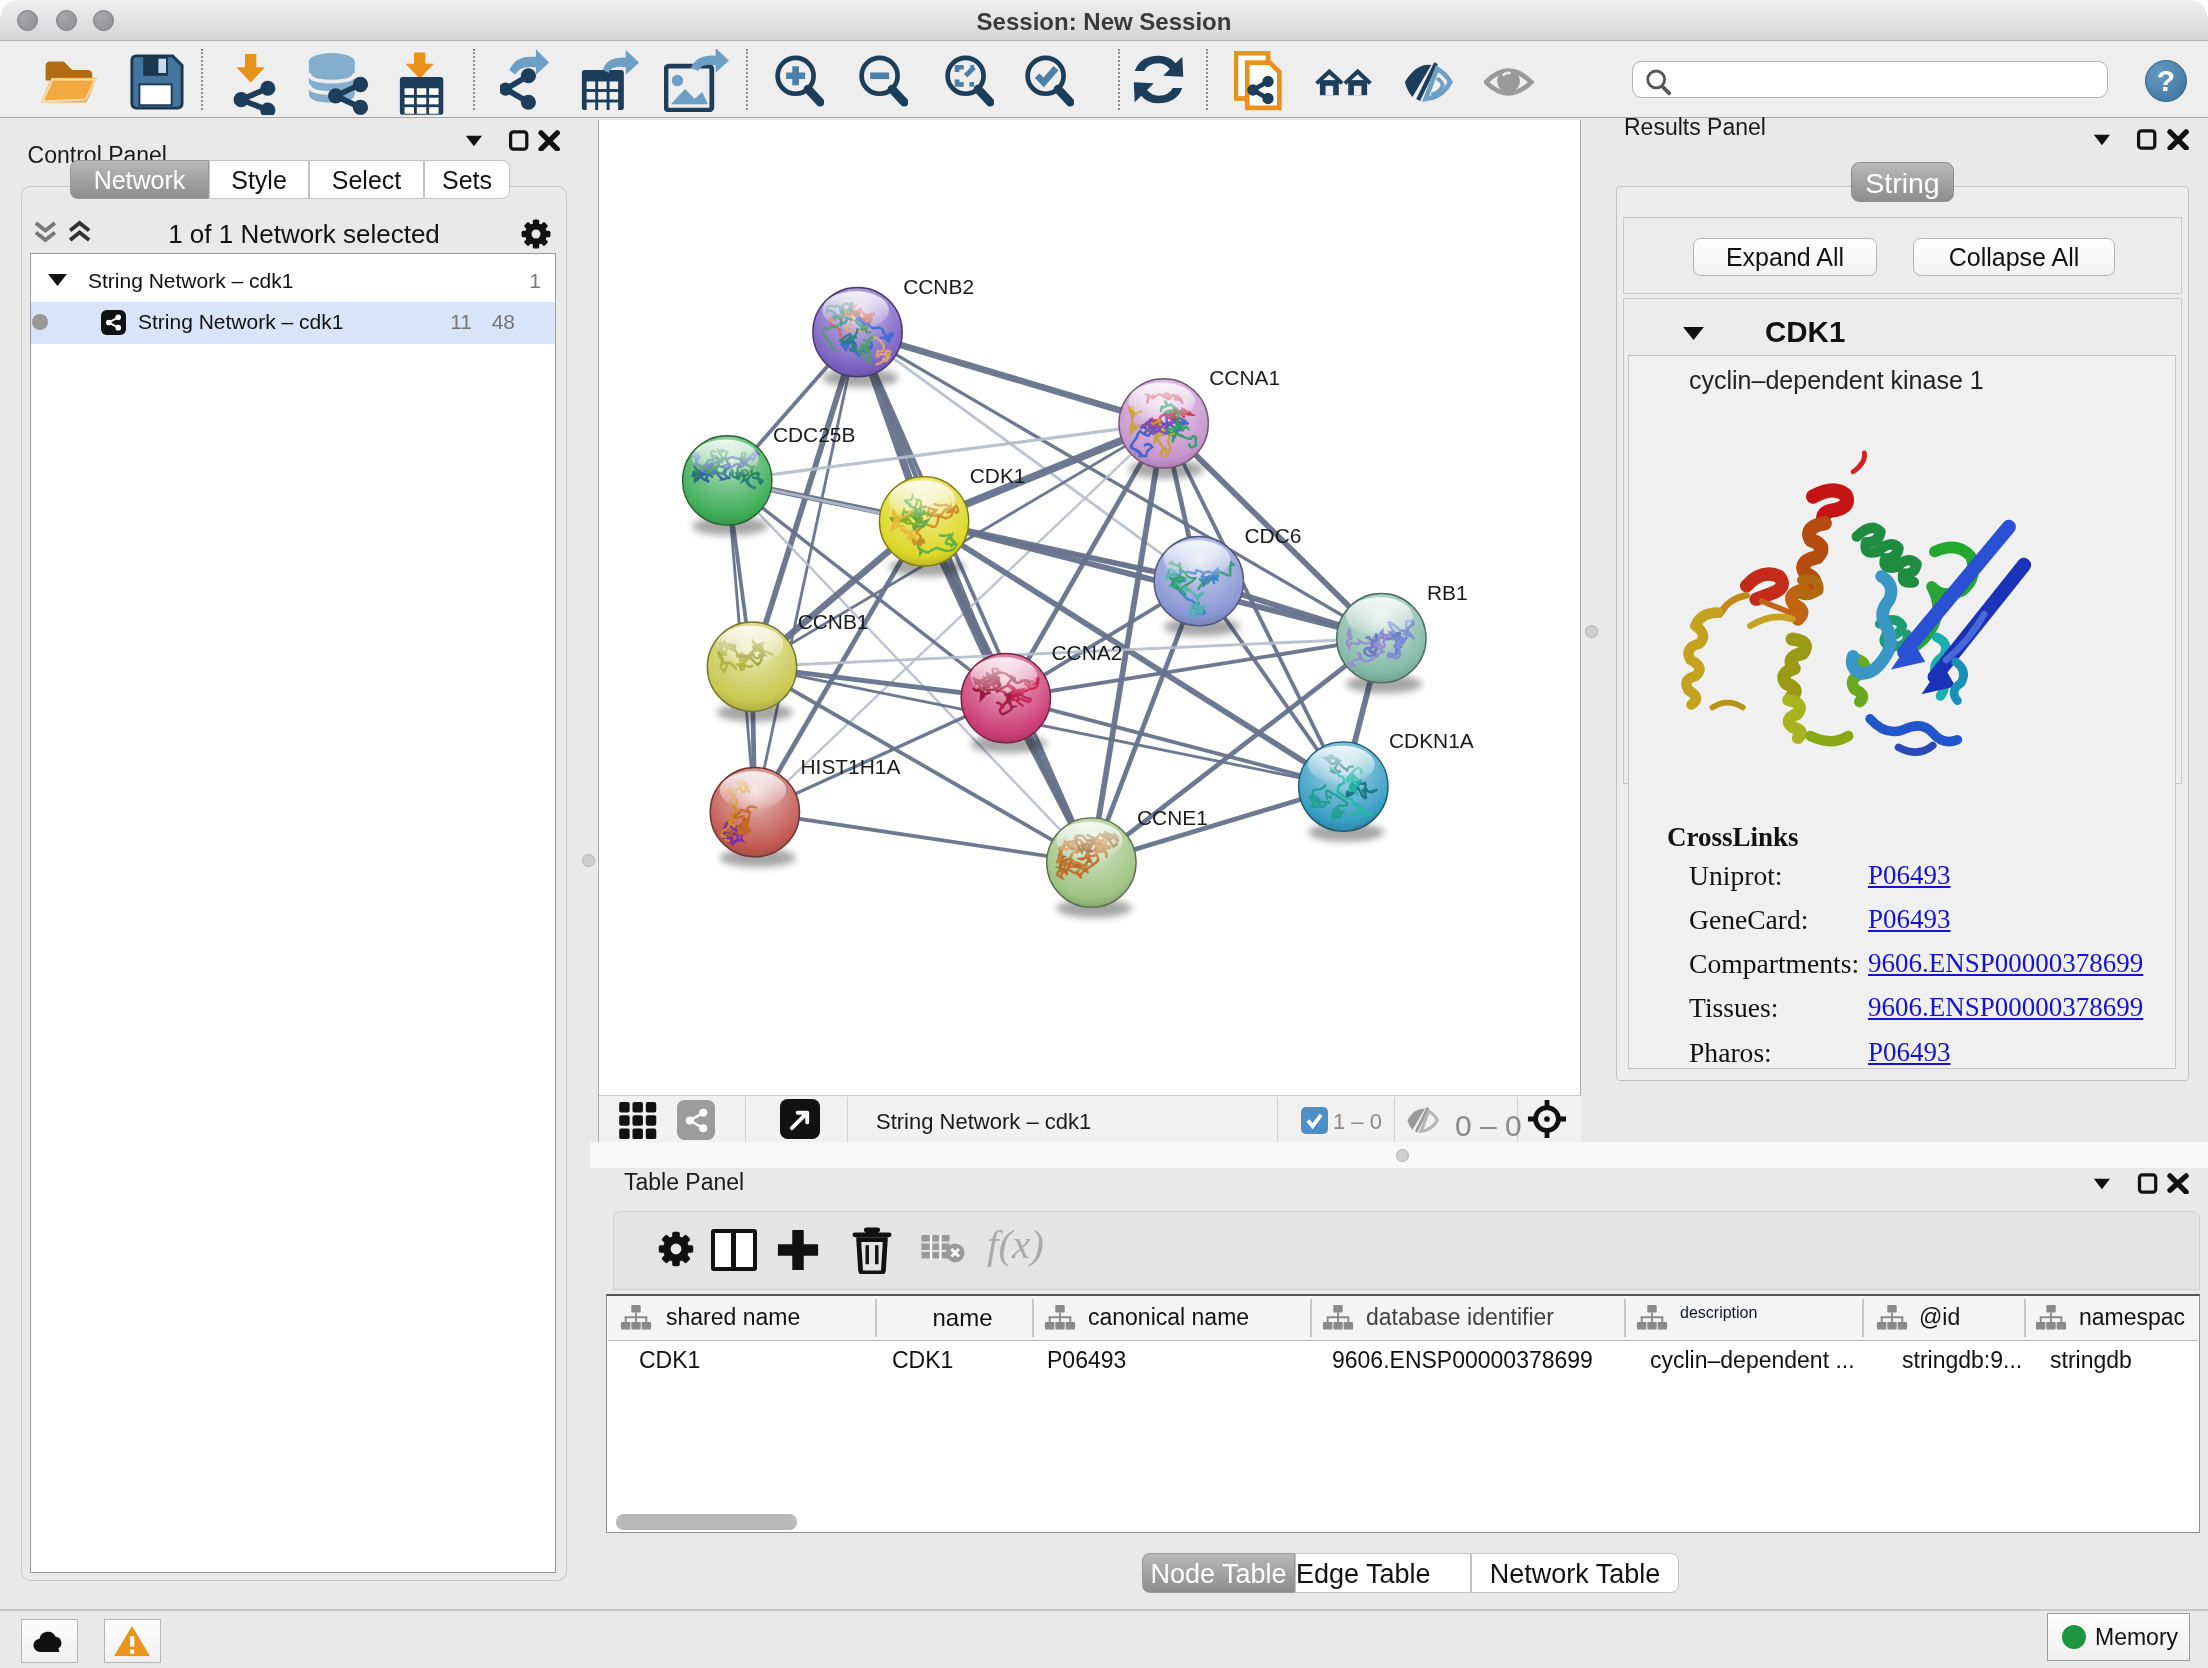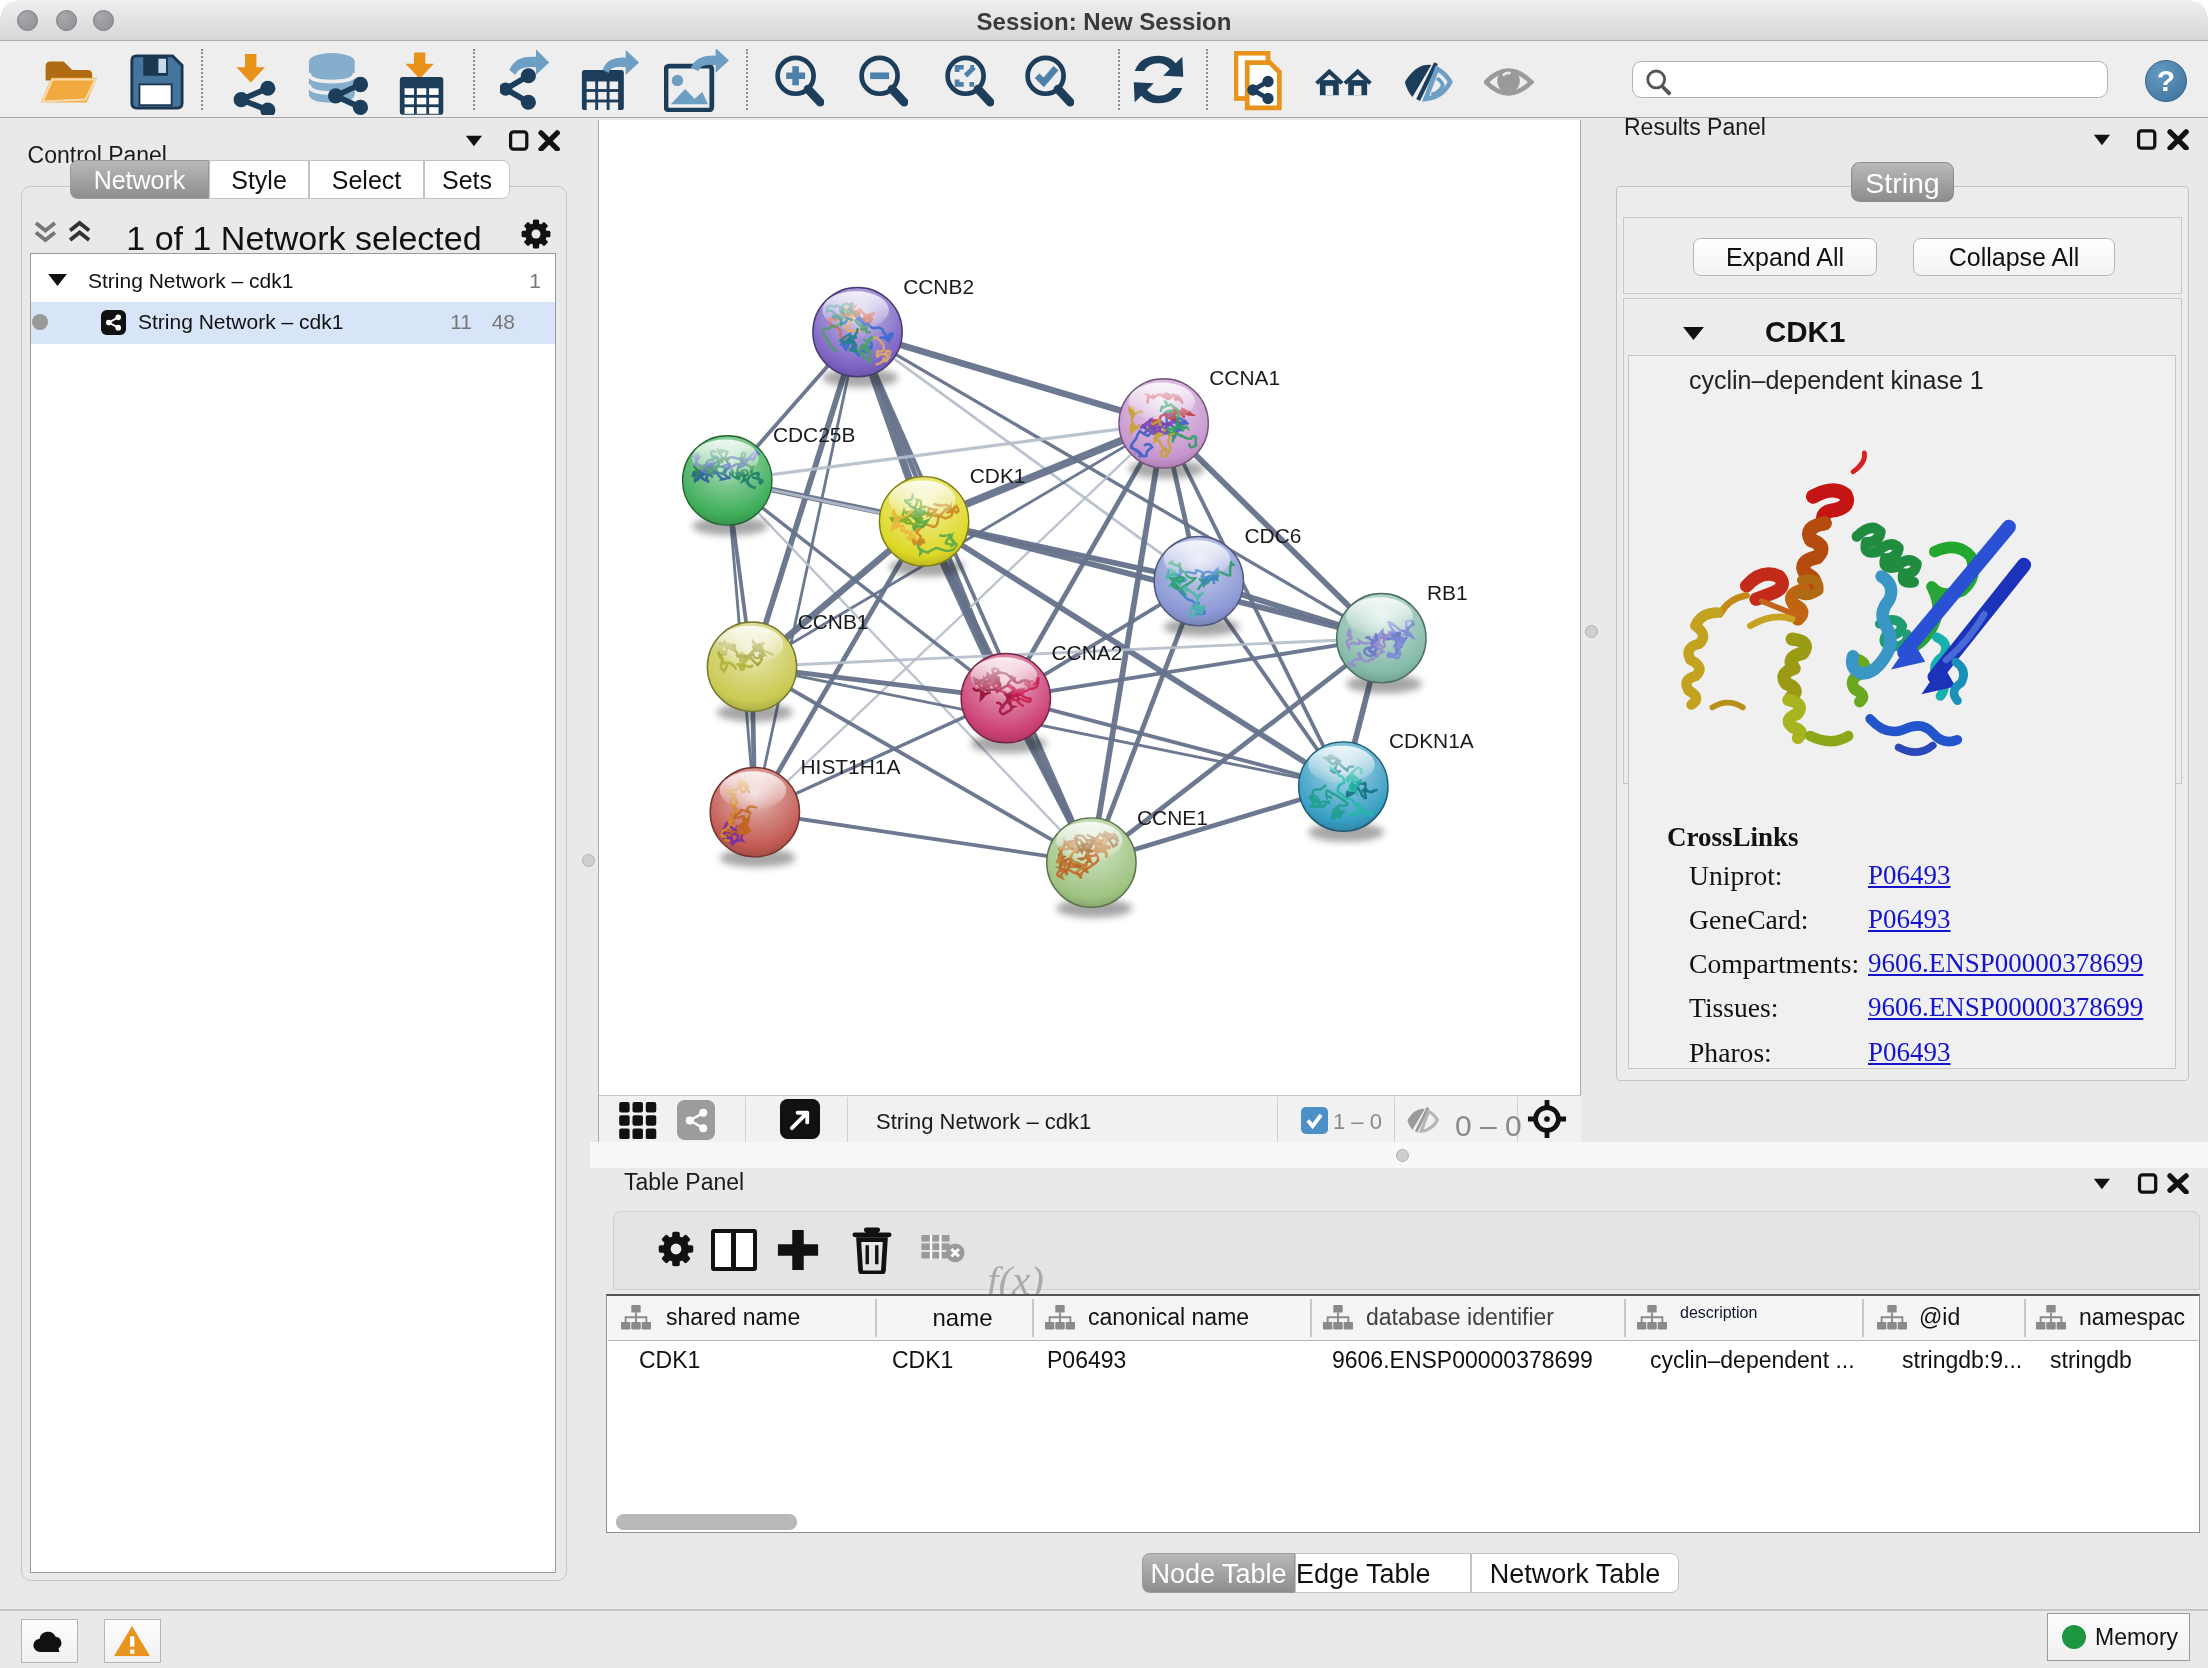--- a/index.html
+++ b/index.html
@@ -204,21 +204,21 @@
 <div class="tab" style="left:309px;width:115px;">Select</div>
 <div class="tab" style="left:424px;width:86px;border-radius:0 7.6px 7.6px 0;">Sets</div>
 <svg class="abs" style="left:34px;top:219px" width="57" height="27" viewBox="0 0 60 28">
     <g fill="none" stroke="#777" stroke-width="4">
       <path d="M2,4 l10,8 10,-8 M2,14 l10,8 10,-8"></path>
     </g>
     <g fill="none" stroke="#333" stroke-width="4">
       <path d="M38,12 l10,-8 10,8 M38,22 l10,-8 10,8"></path>
     </g>
   </svg>
-<div class="abs" style="left:114px;top:219px;width:380px;text-align:center;font-size:34px;color:#111;">1 of 1 Network selected</div>
+<div class="abs" style="left:114px;top:219px;width:380px;text-align:center;font-size:26px;color:#111;">1 of 1 Network selected</div>
 <svg class="abs" style="left:521px;top:219px" width="30" height="30" viewBox="0 0 32 32">
     <rect x="12.64" y="0.64" width="6.72" height="7.68" rx="1.6" transform="rotate(0 16.0 16.0)" fill="#111"></rect>
     <rect x="12.64" y="0.64" width="6.72" height="7.68" rx="1.6" transform="rotate(45 16.0 16.0)" fill="#111"></rect>
     <rect x="12.64" y="0.64" width="6.72" height="7.68" rx="1.6" transform="rotate(90 16.0 16.0)" fill="#111"></rect>
     <rect x="12.64" y="0.64" width="6.72" height="7.68" rx="1.6" transform="rotate(135 16.0 16.0)" fill="#111"></rect>
     <rect x="12.64" y="0.64" width="6.72" height="7.68" rx="1.6" transform="rotate(180 16.0 16.0)" fill="#111"></rect>
     <rect x="12.64" y="0.64" width="6.72" height="7.68" rx="1.6" transform="rotate(225 16.0 16.0)" fill="#111"></rect>
     <rect x="12.64" y="0.64" width="6.72" height="7.68" rx="1.6" transform="rotate(270 16.0 16.0)" fill="#111"></rect>
     <rect x="12.64" y="0.64" width="6.72" height="7.68" rx="1.6" transform="rotate(315 16.0 16.0)" fill="#111"></rect>
     <circle cx="16.0" cy="16.0" r="11.52" fill="#111"></circle>
@@ -698,21 +698,21 @@
       <rect x="0" y="9" width="30" height="7"></rect>
       <rect x="0" y="18" width="30" height="7"></rect>
     </g>
     <g fill="#fff">
       <rect x="9" y="0" width="2.5" height="26"></rect>
       <rect x="19" y="0" width="2.5" height="26"></rect>
     </g>
     <circle cx="36" cy="19" r="10" fill="#9a9a9a"></circle>
     <path d="M32,15 l8,8 M40,15 l-8,8" stroke="#fff" stroke-width="3"></path>
   </svg>
-<div class="abs serif" style="left:987px;top:1220px;font-size:41px;font-style:italic;color:#aaa;margin-top:36px;">f(x)</div>
+<div class="abs serif" style="left:987px;top:1220px;font-size:41px;font-style:italic;color:#aaa;">f(x)</div>
 <div class="abs" style="left:606px;top:1294px;width:1594px;height:239px;background:#fff;border:1.9px solid #8f8f8f;border-top:2.9px solid #555;"></div>
 <div class="abs" style="left:608px;top:1296px;width:1590px;height:45px;background:#f5f5f5;border-bottom:1.9px solid #b5b5b5;"></div>
 <div class="abs" style="left:875px;top:1299px;width:1.9px;height:38px;background:#c8c8c8;"></div>
 <div class="abs" style="left:1032px;top:1299px;width:1.9px;height:38px;background:#c8c8c8;"></div>
 <div class="abs" style="left:1310px;top:1299px;width:1.9px;height:38px;background:#c8c8c8;"></div>
 <div class="abs" style="left:1624px;top:1299px;width:1.9px;height:38px;background:#c8c8c8;"></div>
 <div class="abs" style="left:1862px;top:1299px;width:1.9px;height:38px;background:#c8c8c8;"></div>
 <div class="abs" style="left:2024px;top:1299px;width:1.9px;height:38px;background:#c8c8c8;"></div>
 <svg class="abs" style="left:620px;top:1304px" width="32" height="28.5" viewBox="0 0 34 30">
     <g fill="#8a8a8a">

